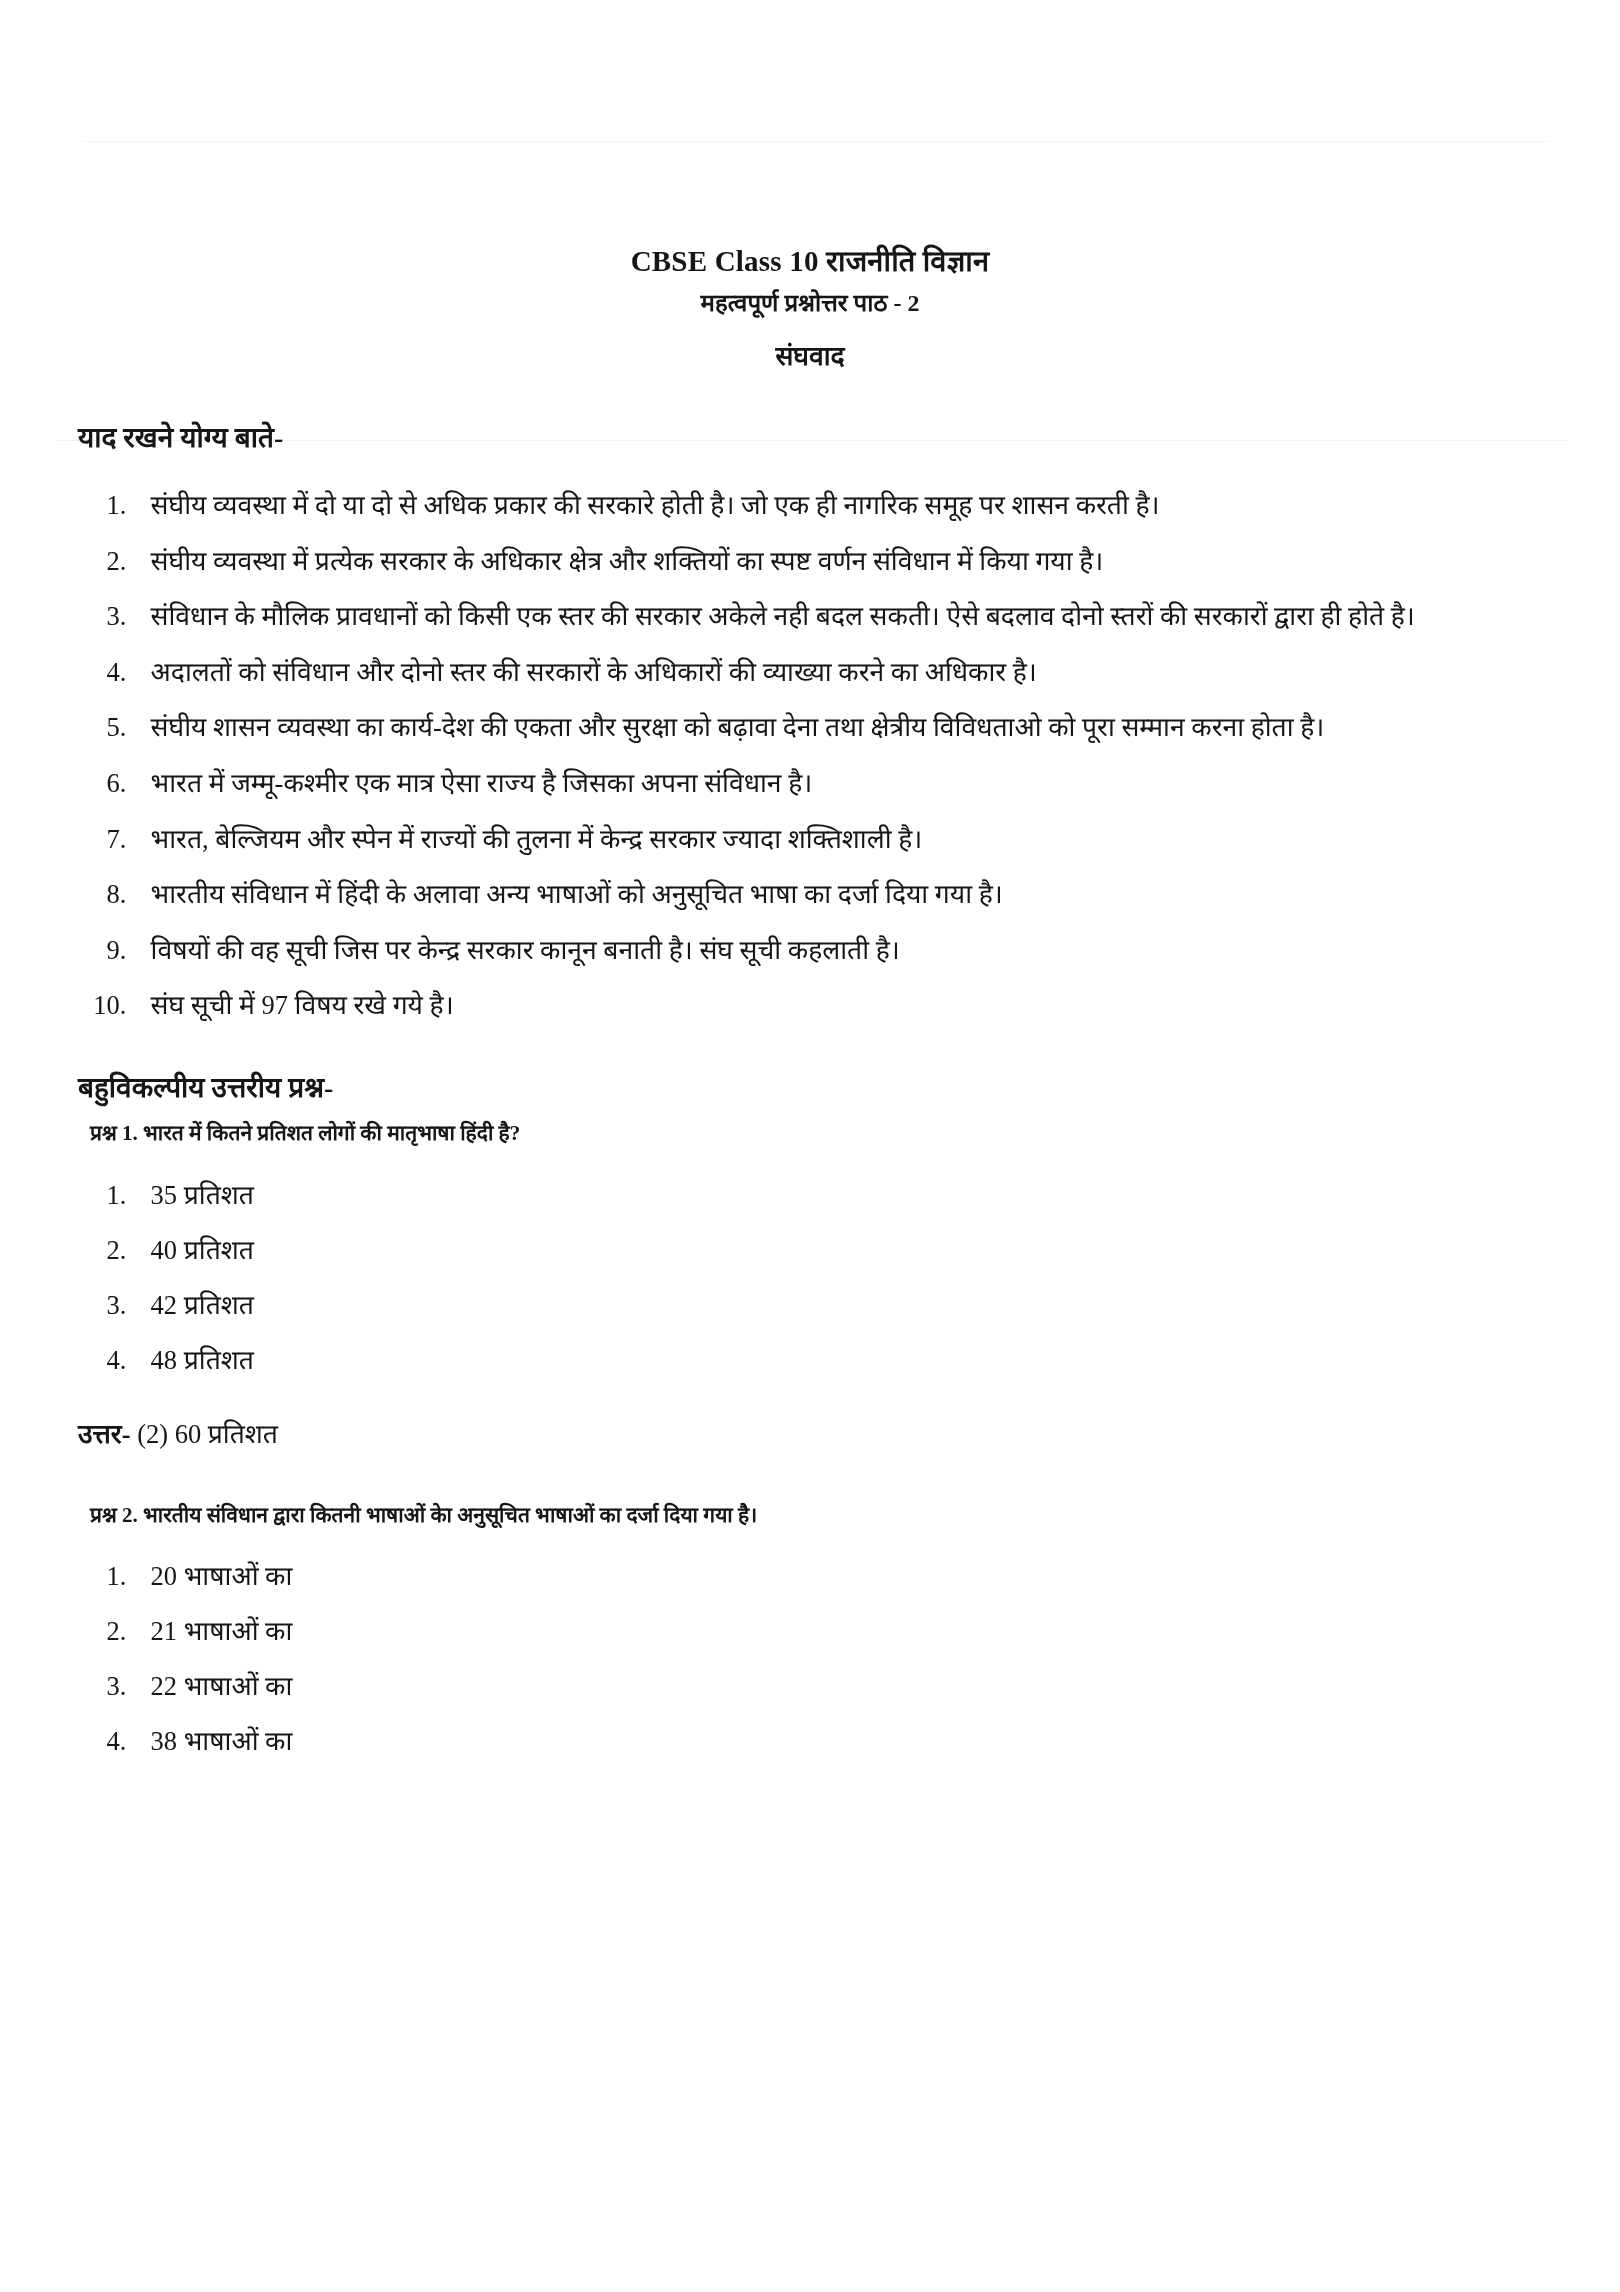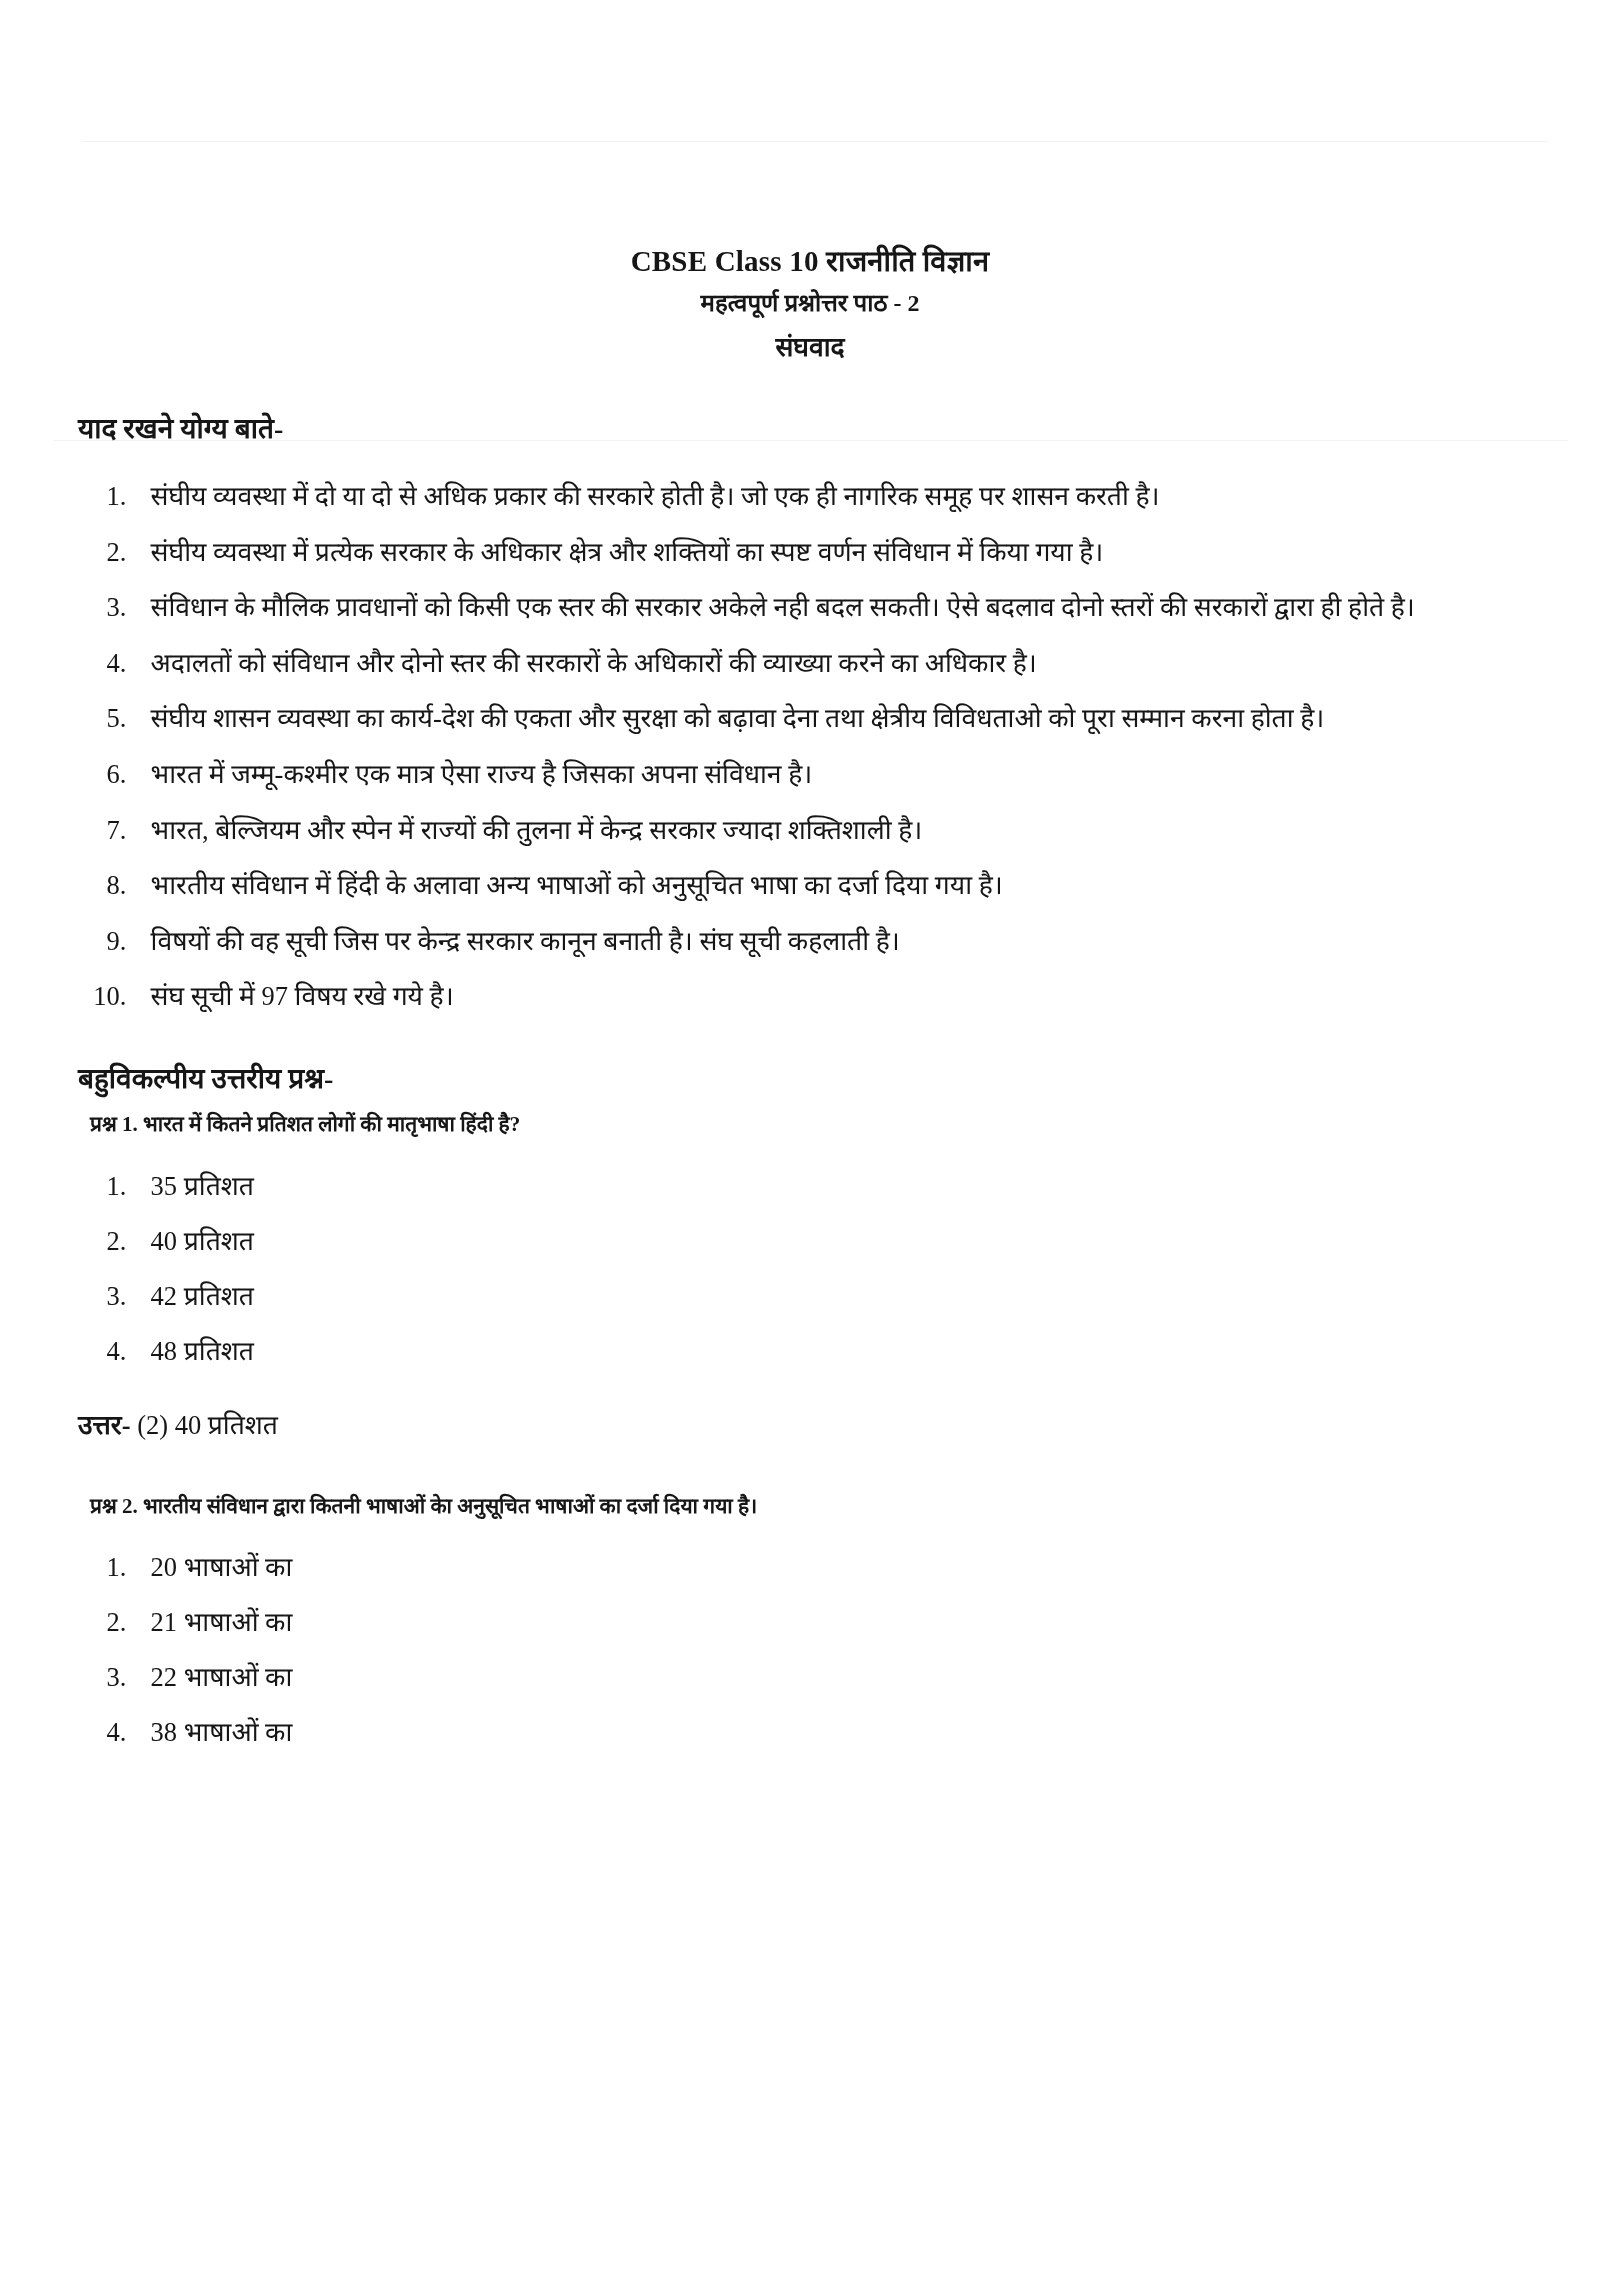--- a/index.html
+++ b/index.html
@@ -69,21 +69,21 @@
     letter-spacing: 0.2px;
   }
   .title-line-2 {
     font-size: 24px;
     font-weight: bold;
     margin-top: 6.9px;
   }
   .title-line-3 {
     font-size: 26.5px;
     font-weight: bold;
-    margin-top: 11px;
+    margin-top: 20px;
   }
 
   
   .body-area {
     margin-top: 47px;
     padding-left: 78px;
     padding-right: 48px;
   }
 
   .section-heading {
@@ -188,21 +188,21 @@
 
         <p class="question-text">प्रश्न 1. भारत में कितने प्रतिशत लोगों की मातृभाषा हिंदी है?</p>
 
         <ol class="options-list">
           <li>35 प्रतिशत</li>
           <li>40 प्रतिशत</li>
           <li>42 प्रतिशत</li>
           <li>48 प्रतिशत</li>
         </ol>
 
-        <p class="answer-line"><span class="answer-label">उत्तर-</span><span> (2) 40 प्रतिशत</span></p>
+        <p class="answer-line"><span class="answer-label">उत्तर-</span><span> (2) 60 प्रतिशत</span></p>
 
         <div class="q2-block">
           <p class="question-text">प्रश्न 2. भारतीय संविधान द्वारा कितनी भाषाओं केा अनुसूचित भाषाओं का दर्जा दिया गया है।</p>
 
           <ol class="options-list">
             <li>20 भाषाओं का</li>
             <li>21 भाषाओं का</li>
             <li>22 भाषाओं का</li>
             <li>38 भाषाओं का</li>
           </ol>

